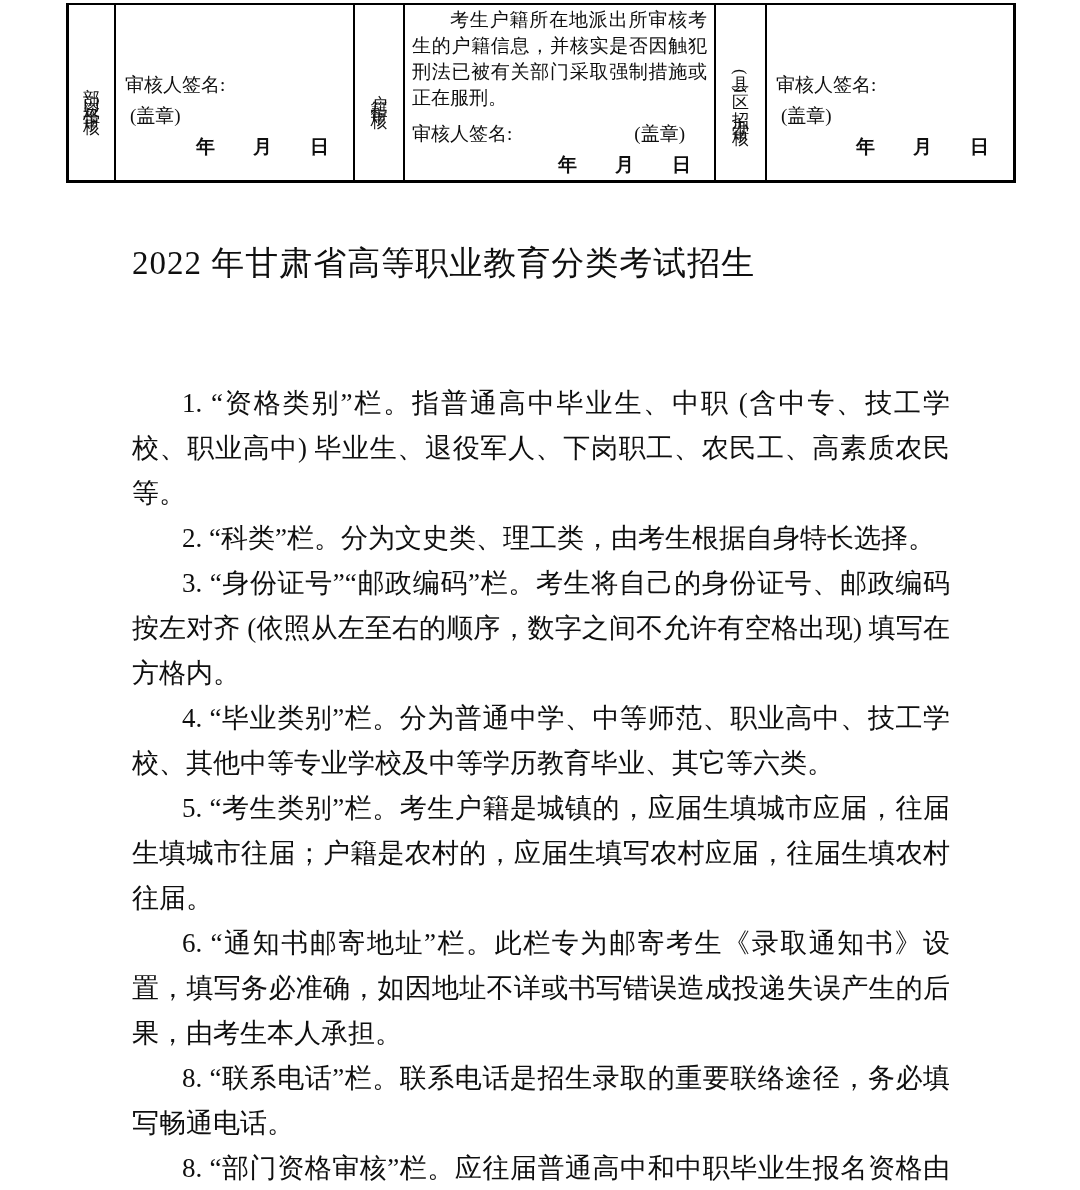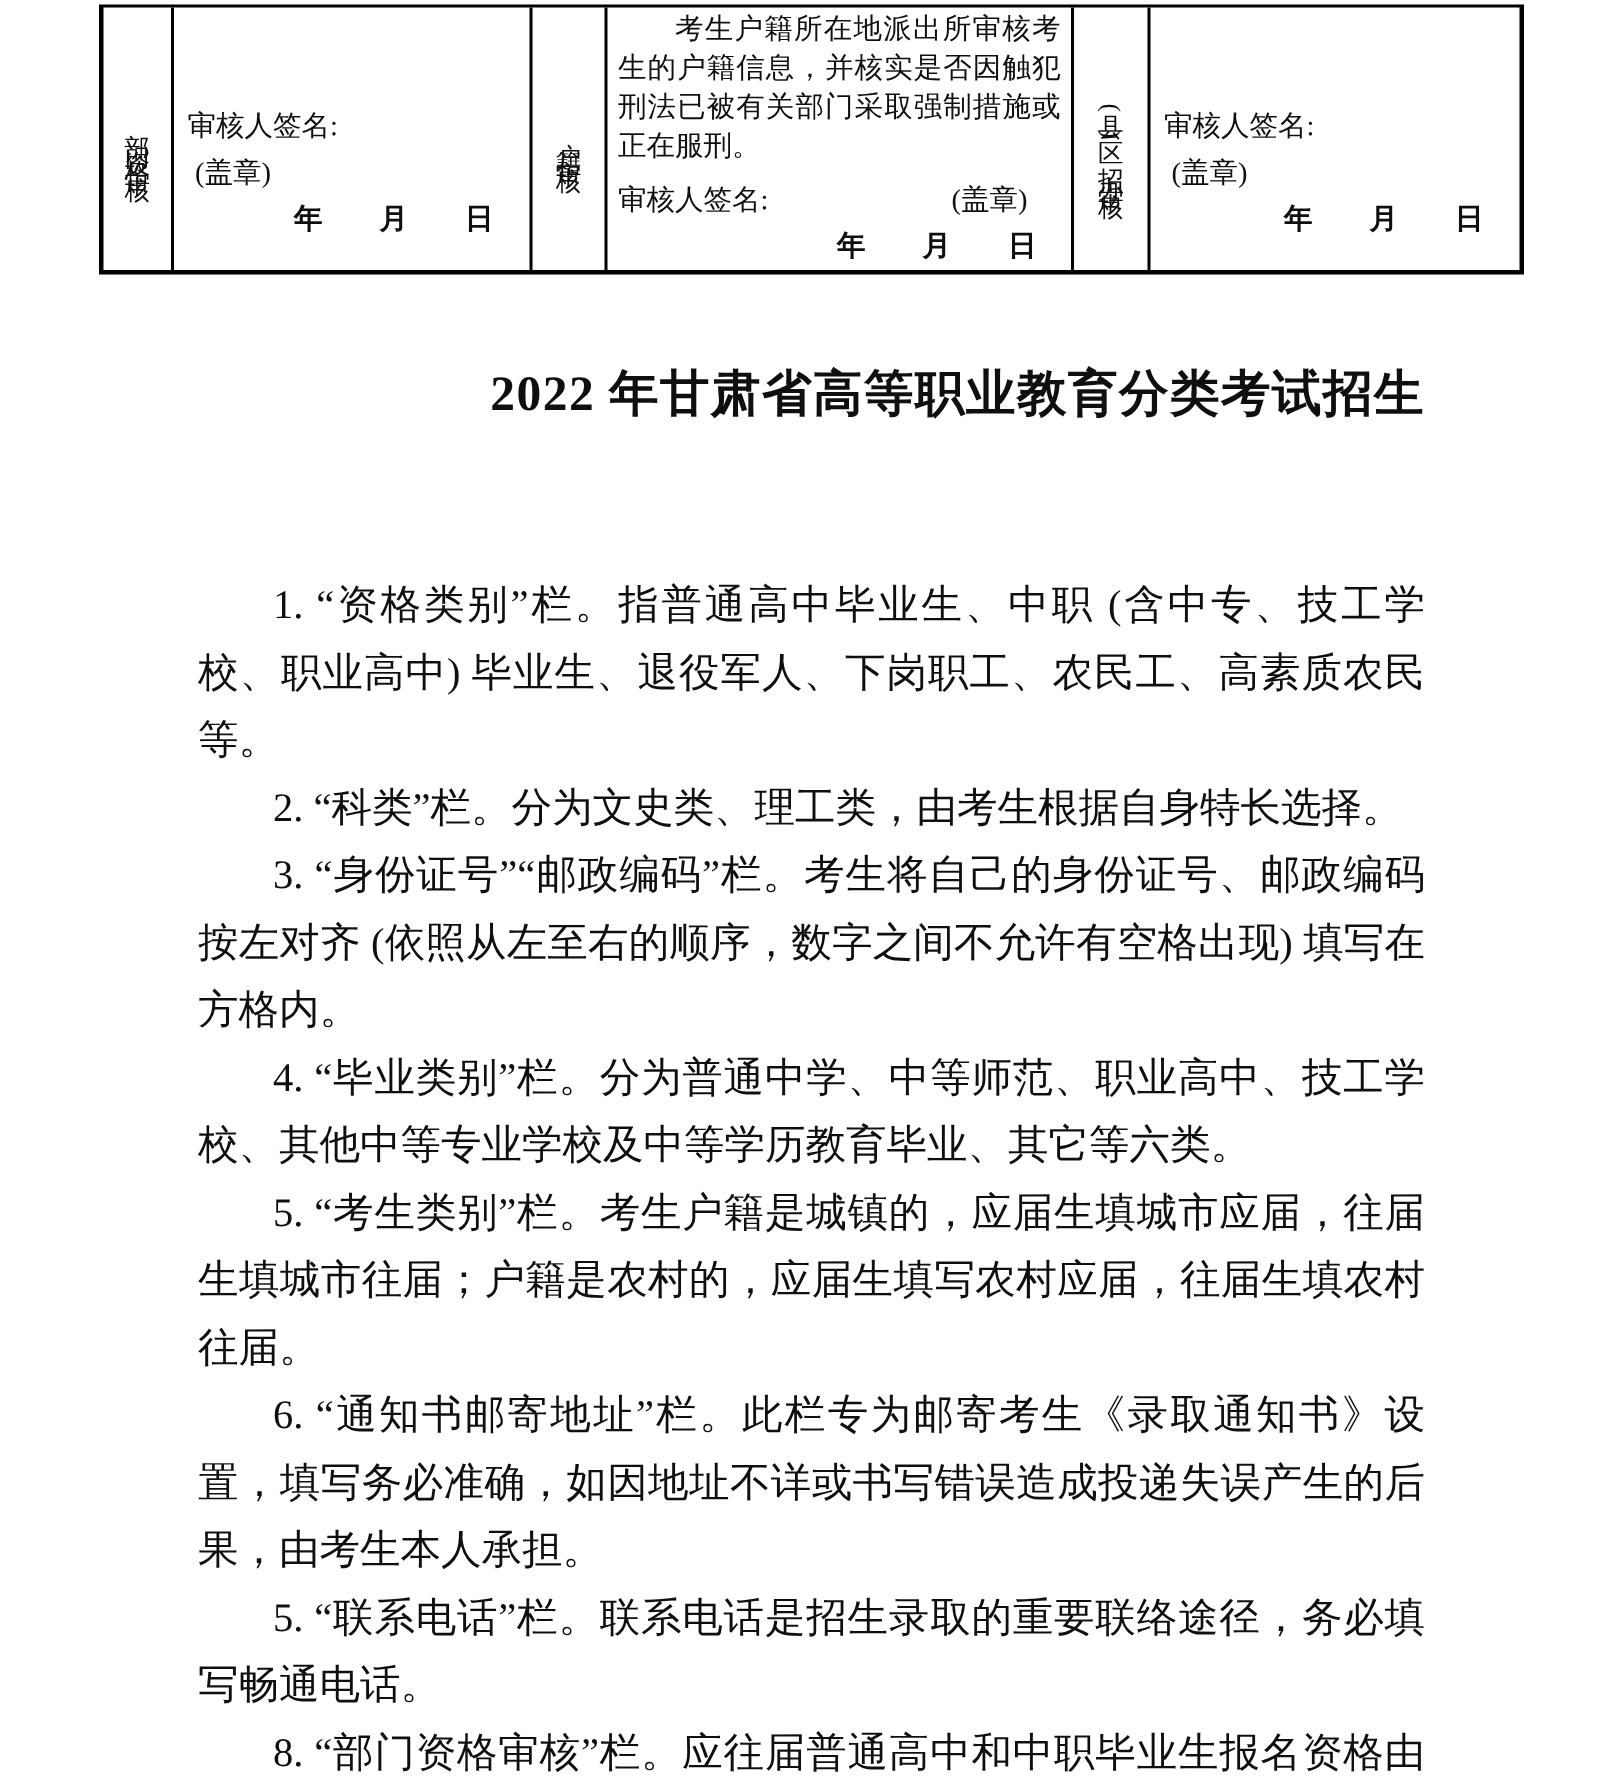--- a/index.html
+++ b/index.html
@@ -64,23 +64,23 @@
     font-size: 19px;
     line-height: 26px;
   }
   .c4 .date-line { padding-right: 16px; margin-top: 2px; }
 
   
   .doc-title {
     position: absolute;
     left: 132px; top: 239px;
     width: 818px;
-    text-align: right;
+    text-align: left;
     font-size: 33px;
-    font-weight: bold;
+    font-weight: normal;
     line-height: 48px;
     letter-spacing: 1px;
   }
 
   
   .instructions {
     position: absolute;
     left: 132px; top: 381px;
     width: 818px;
     font-size: 27px;
@@ -139,17 +139,17 @@
     <div>2022 年甘肃省高等职业教育分类考试招生</div>
   </div>
 
   <div class="instructions">
     <p>1. “资格类别”栏。指普通高中毕业生、中职 (含中专、技工学校、职业高中) 毕业生、退役军人、下岗职工、农民工、高素质农民等。</p>
     <p>2. “科类”栏。分为文史类、理工类，由考生根据自身特长选择。</p>
     <p>3. “身份证号”“邮政编码”栏。考生将自己的身份证号、邮政编码按左对齐 (依照从左至右的顺序，数字之间不允许有空格出现) 填写在方格内。</p>
     <p>4. “毕业类别”栏。分为普通中学、中等师范、职业高中、技工学校、其他中等专业学校及中等学历教育毕业、其它等六类。</p>
     <p>5. “考生类别”栏。考生户籍是城镇的，应届生填城市应届，往届生填城市往届；户籍是农村的，应届生填写农村应届，往届生填农村往届。</p>
     <p>6. “通知书邮寄地址”栏。此栏专为邮寄考生《录取通知书》设置，填写务必准确，如因地址不详或书写错误造成投递失误产生的后果，由考生本人承担。</p>
-    <p>5. “联系电话”栏。联系电话是招生录取的重要联络途径，务必填写畅通电话。</p>
+    <p>8. “联系电话”栏。联系电话是招生录取的重要联络途径，务必填写畅通电话。</p>
     <p>8. “部门资格审核”栏。应往届普通高中和中职毕业生报名资格由考生就读学校所在地县 (市、区) 教育部门统一确认。应往届技工学校毕业生报名资格由考生就读学校学生学籍管理所属人社部门统一确认。下岗职工报名资格由考生户籍所在地县 (市、区) 人社部门统一确认。农民工、高素质农民报名资格由考生户籍所在地县 (市、区) 农业农村部门统一确认。退役军人报名资格由考生落户所在地县 (市、区) 退役军人事务管理部门统一确认。</p>
   </div>
 
 </div>
 
 </body></html>

